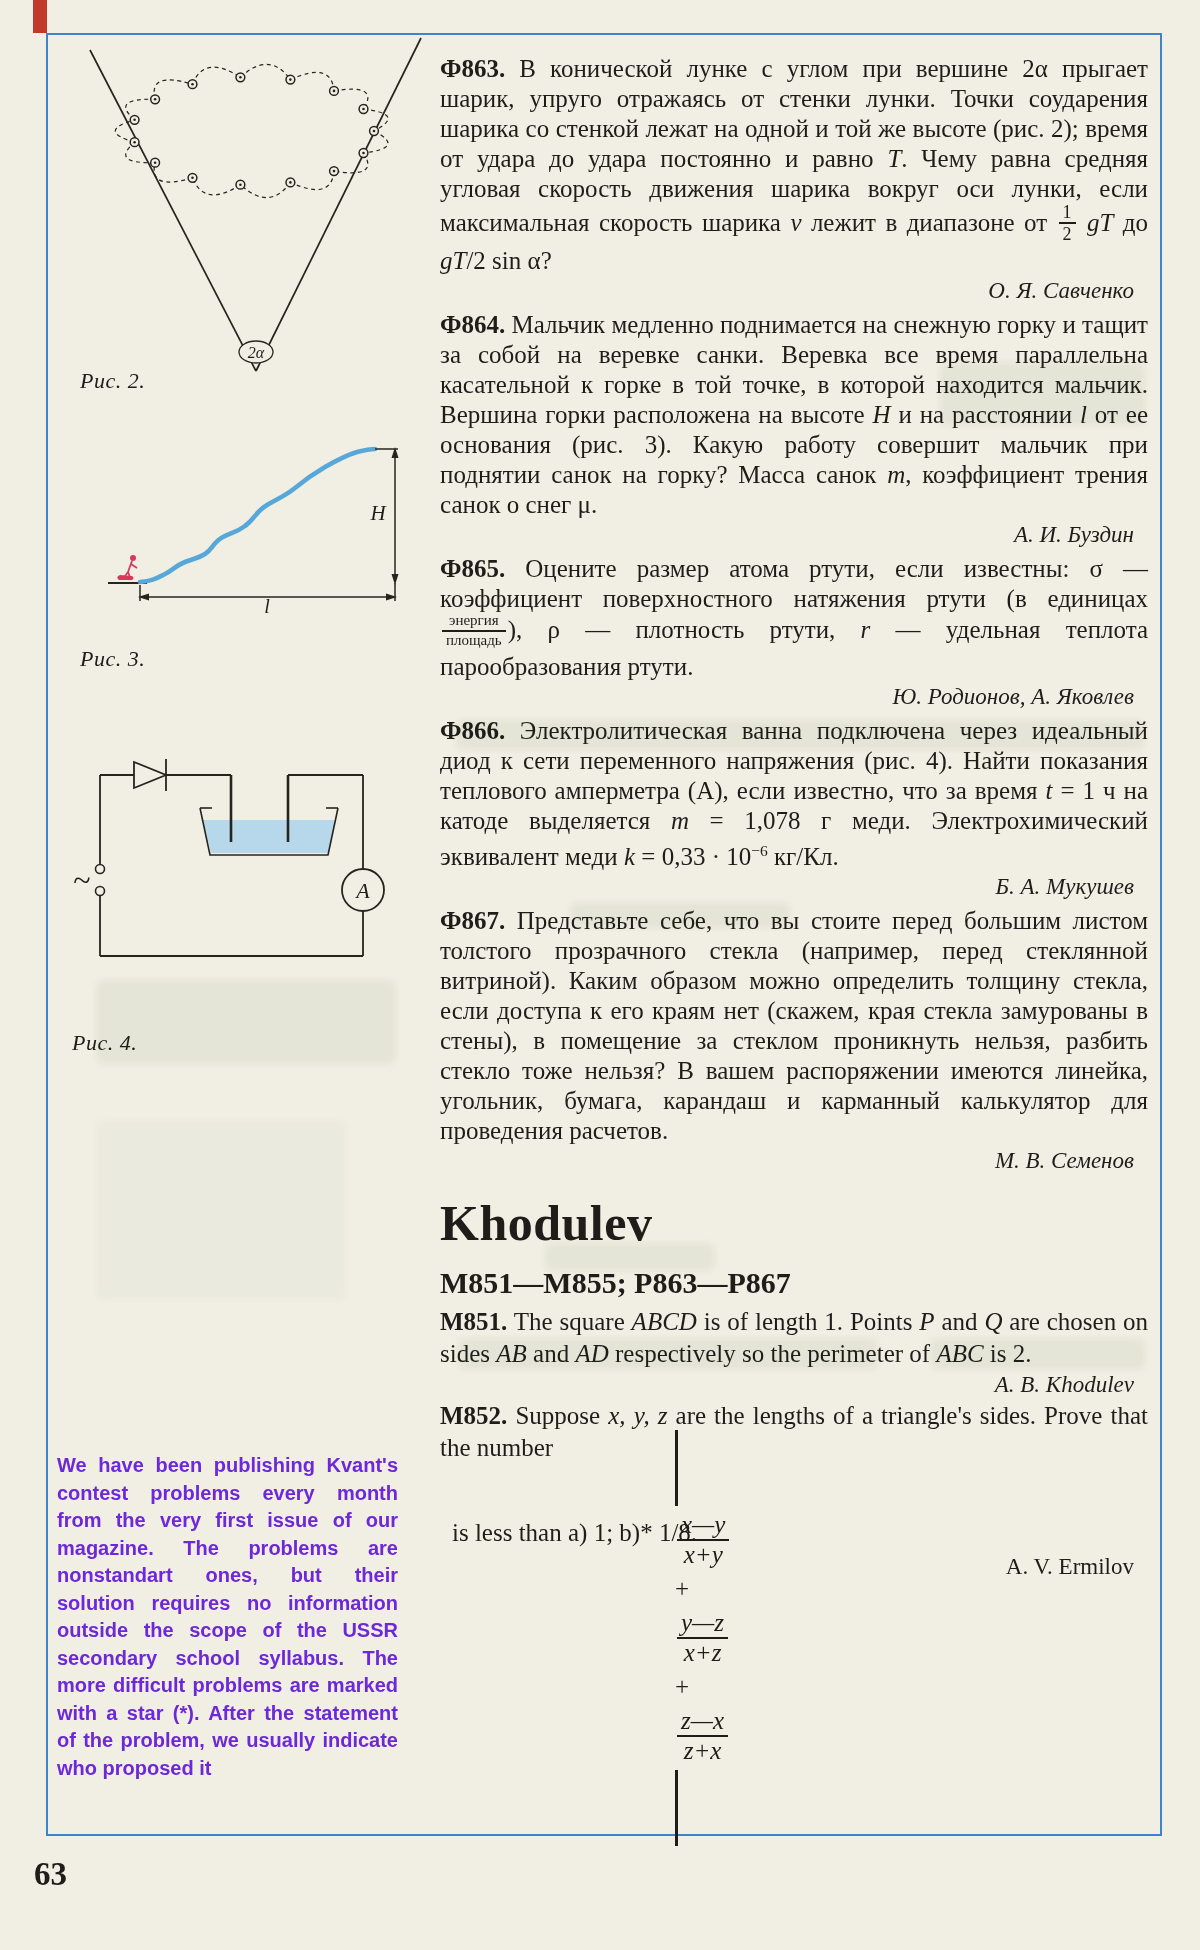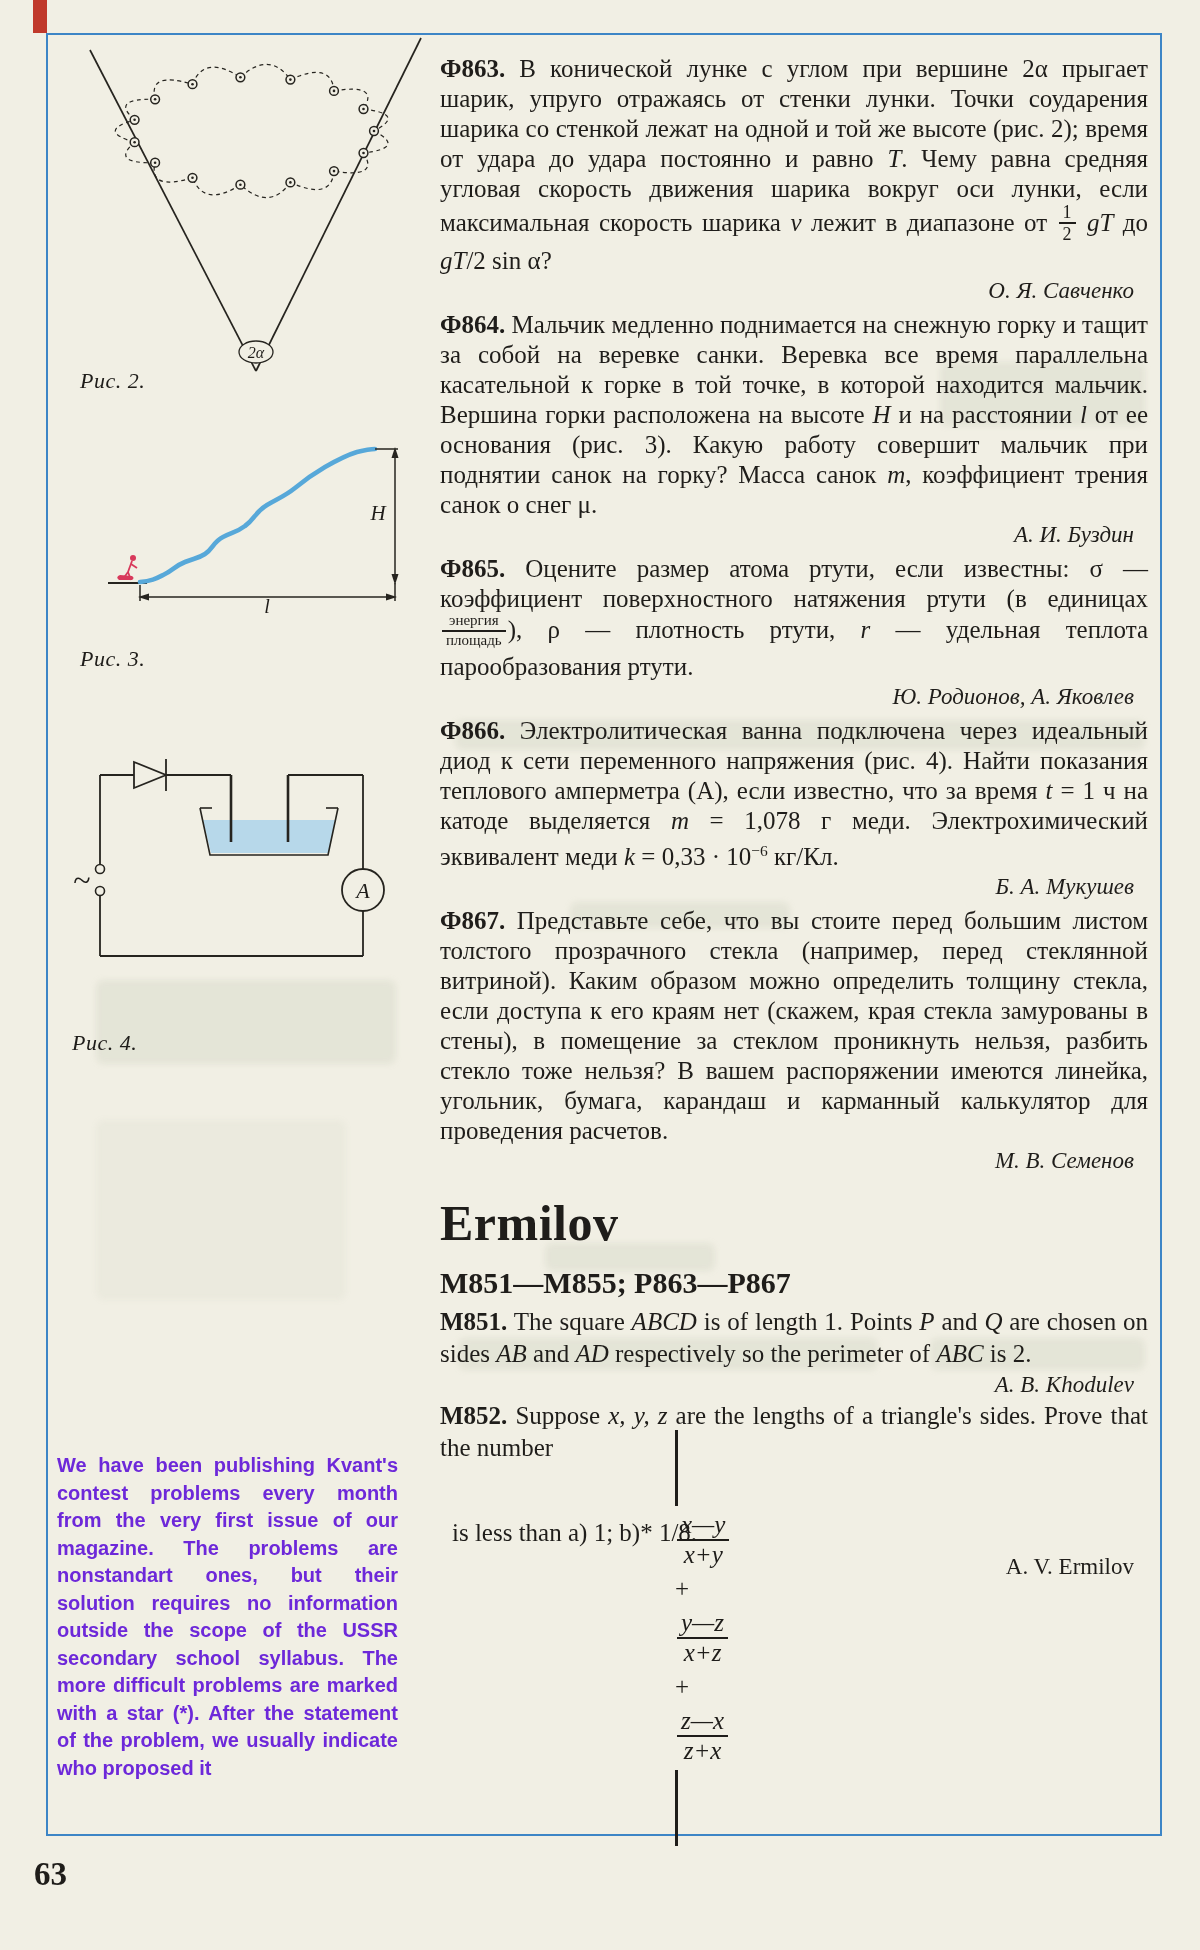--- a/index.html
+++ b/index.html
@@ -215,21 +215,21 @@
         <span class="fd">площадь</span>
       </span><span>), ρ — плотность ртути, </span><span class="it">r</span><span> — удельная теплота парообразования ртути.</span></p>
   <div class="author">Ю. Родионов, А. Яковлев</div>
 
   <p class="prob"><span class="bd">Ф866.</span><span> Электролитическая ванна подключена через идеальный диод к сети переменного напряжения (рис. 4). Найти показания теплового амперметра (А), если известно, что за время </span><span class="it">t</span><span> = 1 ч на катоде выделяется </span><span class="it">m</span><span> = 1,078 г меди. Электрохимический эквивалент меди </span><span class="it">k</span><span> = 0,33 · 10</span><span class="sup">−6</span><span> кг/Кл.</span></p>
   <div class="author">Б. А. Мукушев</div>
 
   <p class="prob"><span class="bd">Ф867.</span><span> Представьте себе, что вы стоите перед большим листом толстого прозрачного стекла (например, перед стеклянной витриной). Каким образом можно определить толщину стекла, если доступа к его краям нет (скажем, края стекла замурованы в стены), в помещение за стеклом проникнуть нельзя, разбить стекло тоже нельзя? В вашем распоряжении имеются линейка, угольник, бумага, карандаш и карманный калькулятор для проведения расчетов.</span></p>
   <div class="author">М. В. Семенов</div>
 
-  <h1 class="problems-heading">Ermilov</h1>
+  <h1 class="problems-heading">Khodulev</h1>
   <div class="range">M851—M855;  P863—P867</div>
 
   <p class="prob en"><span class="bd">M851.</span><span> The square </span><span class="it">ABCD</span><span> is of length 1. Points </span><span class="it">P</span><span> and </span><span class="it">Q</span><span> are chosen on sides </span><span class="it">AB</span><span> and </span><span class="it">AD</span><span> respectively so the perimeter of </span><span class="it">ABC</span><span> is 2.</span></p>
   <div class="author khodulev">A. B. Khodulev</div>
 
   <div class="m852-block">
     <p class="prob en"><span class="bd">M852.</span><span> Suppose </span><span class="it">x, y, z</span><span> are the lengths of a triangle's sides. Prove that the number</span></p>
     <div class="formula-row">
         <span class="vbar"></span>
         <span class="frac it">

